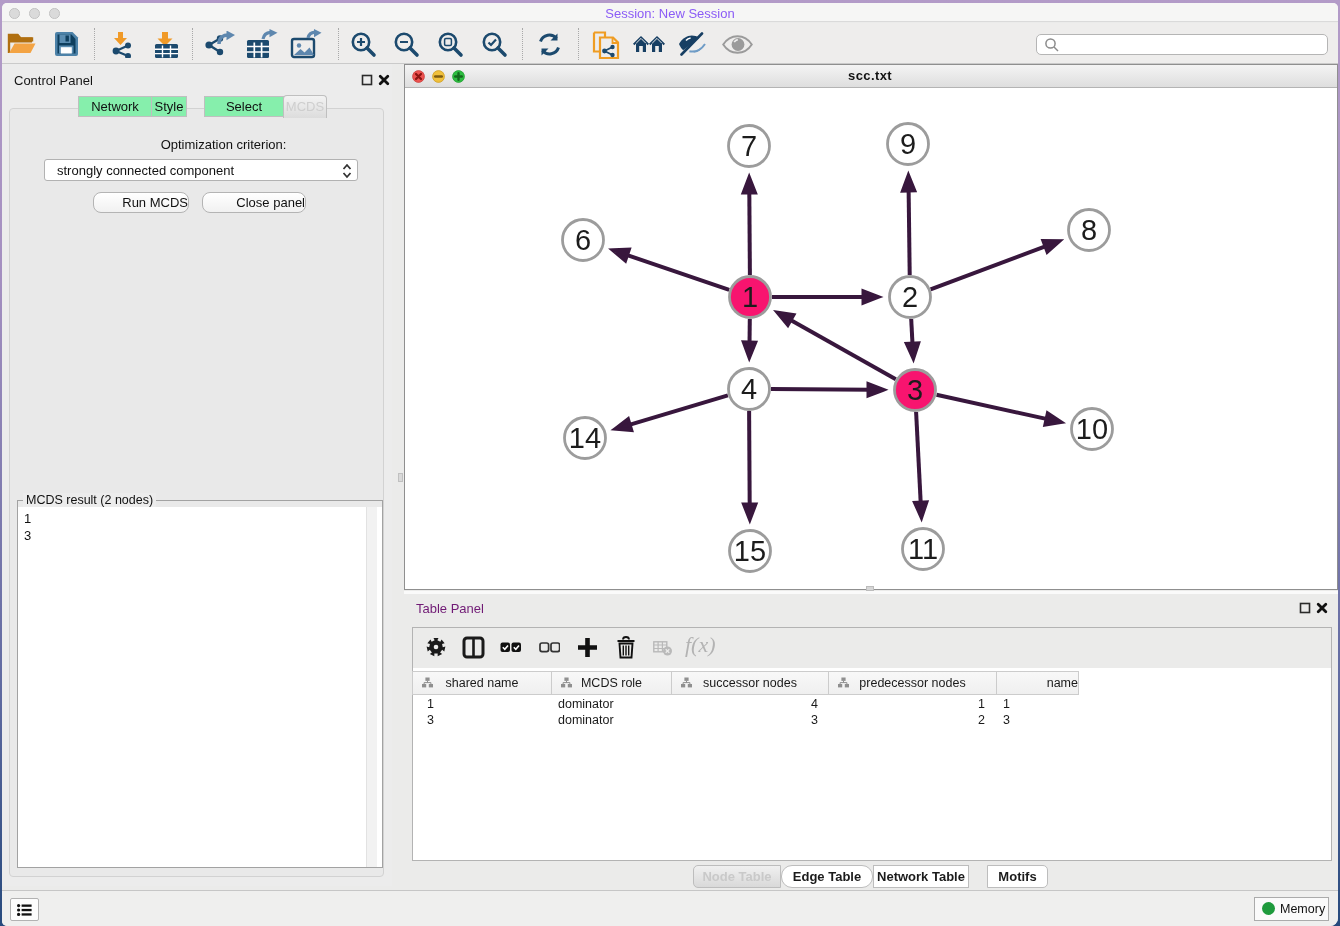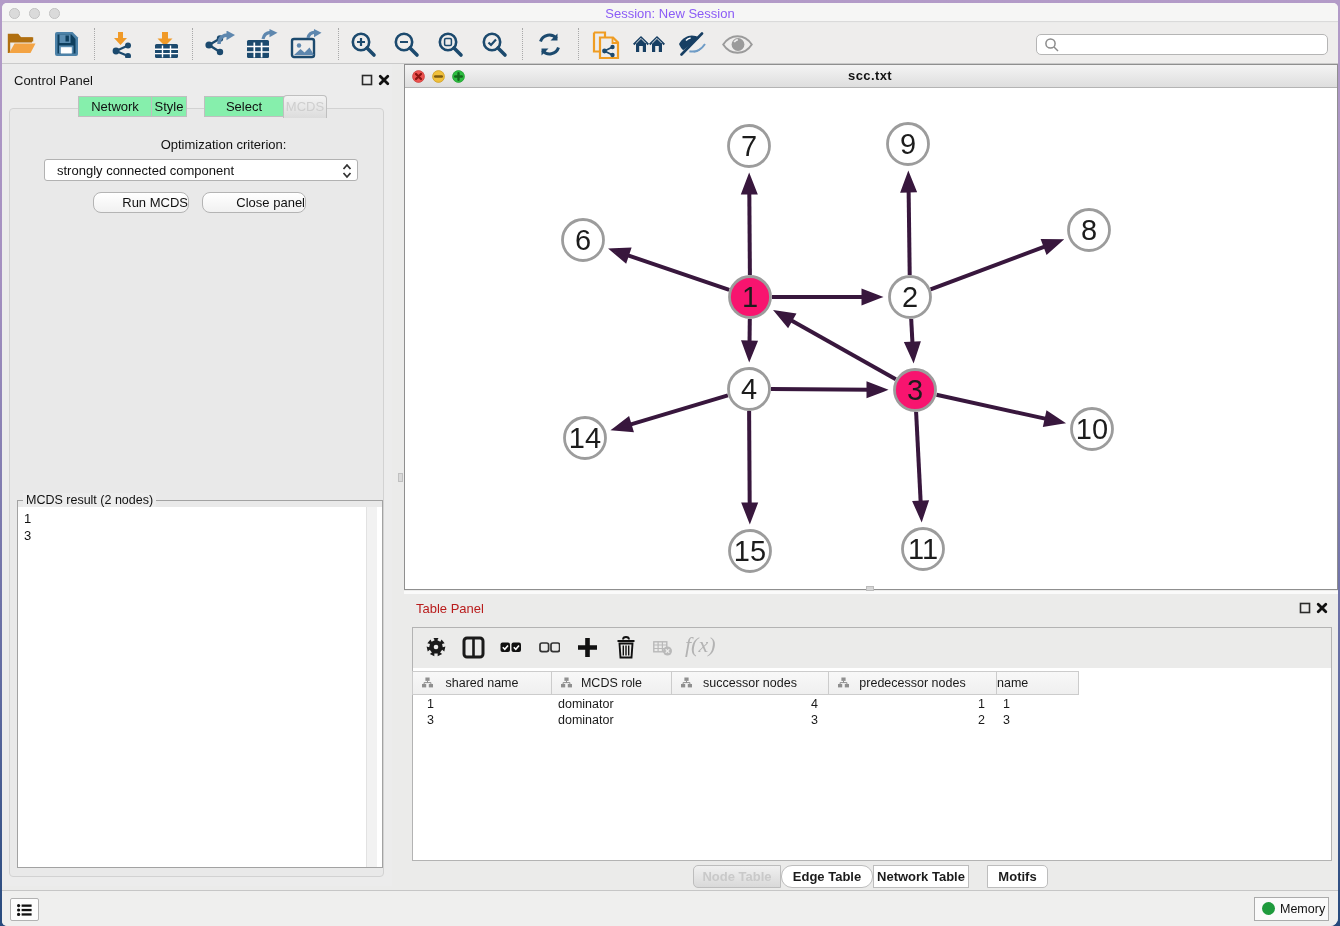--- a/index.html
+++ b/index.html
@@ -270,21 +270,21 @@
 <text x="1089" y="240.3" text-anchor="middle" font-size="29" fill="#1c1c1c" font-family="Liberation Sans, sans-serif">8</text>
 <text x="908" y="154.3" text-anchor="middle" font-size="29" fill="#1c1c1c" font-family="Liberation Sans, sans-serif">9</text>
 <text x="1092" y="439.3" text-anchor="middle" font-size="29" fill="#1c1c1c" font-family="Liberation Sans, sans-serif">10</text>
 <text x="923" y="559.3" text-anchor="middle" font-size="29" fill="#1c1c1c" font-family="Liberation Sans, sans-serif">11</text>
 <text x="585" y="448.3" text-anchor="middle" font-size="29" fill="#1c1c1c" font-family="Liberation Sans, sans-serif">14</text>
 <text x="750" y="561.3" text-anchor="middle" font-size="29" fill="#1c1c1c" font-family="Liberation Sans, sans-serif">15</text>
 </svg>
 <div class="abs" style="left:866px;top:586px;width:8px;height:5px;background:#d6d6d6;border:1px solid #bcbcbc"></div>
 <div class="abs" style="left:398px;top:473px;width:5px;height:9px;background:#d9d9d9;border:1px solid #c0c0c0"></div>
 
-<div class="abs" style="left:416px;top:601px;font-size:13px;color:#b91c1c">Table Panel</div>
+<div class="abs" style="left:416px;top:601px;font-size:13px;color:#701a75">Table Panel</div>
 <svg class="abs" style="left:1299px;top:602px" width="12" height="12" viewBox="0 0 12 12">
         <rect x="1.5" y="1.5" width="9" height="9" fill="none" stroke="#2a2a2a" stroke-width="1.6"></rect>
       </svg>
 <svg class="abs" style="left:1316px;top:602px" width="12" height="12" viewBox="0 0 12 12">
         <path d="M2.2 2.2 9.8 9.8 M9.8 2.2 2.2 9.8" stroke="#111" stroke-width="2.8" stroke-linecap="round"></path>
       </svg>
 <div class="tp"></div>
 <div class="abs" style="left:413px;top:628px;width:918px;height:40px;background:#ebebea"></div>
 
 <svg class="abs" style="left:426px;top:637px" width="20" height="20" viewBox="0 0 20 20">
@@ -374,21 +374,21 @@
               <rect x="3.4" y="0.5" width="4.2" height="3.4"></rect>
               <rect x="0" y="7" width="4.2" height="3.4"></rect>
               <rect x="6.8" y="7" width="4.2" height="3.4"></rect>
             </g>
             <path d="M5.5 3.9 V5.6 M2.1 7 V5.6 H8.9 V7" fill="none" stroke="#8f8f8f" stroke-width="1"></path>
           </svg>
         </span>
         <div style="position:absolute;left:0;top:3.5px;width:100%;text-align:center">predecessor nodes</div>
       </div>
 <div class="hdr" style="left:996px;top:671px;width:83px">
-        <div style="position:absolute;left:0;top:3.5px;width:100%;text-align:left">name</div>
+        <div style="position:absolute;left:0;top:3.5px;width:100%;text-align:right">name</div>
       </div>
 <div class="cell" style="left:427px;top:697px">1</div>
 <div class="cell" style="left:558px;top:697px">dominator</div>
 <div class="cell" style="left:671px;top:697px;width:147px;text-align:right">4</div>
 <div class="cell" style="left:828px;top:697px;width:157px;text-align:right">1</div>
 <div class="cell" style="left:1003px;top:697px">1</div>
 <div class="cell" style="left:427px;top:713px">3</div>
 <div class="cell" style="left:558px;top:713px">dominator</div>
 <div class="cell" style="left:671px;top:713px;width:147px;text-align:right">3</div>
 <div class="cell" style="left:828px;top:713px;width:157px;text-align:right">2</div>

